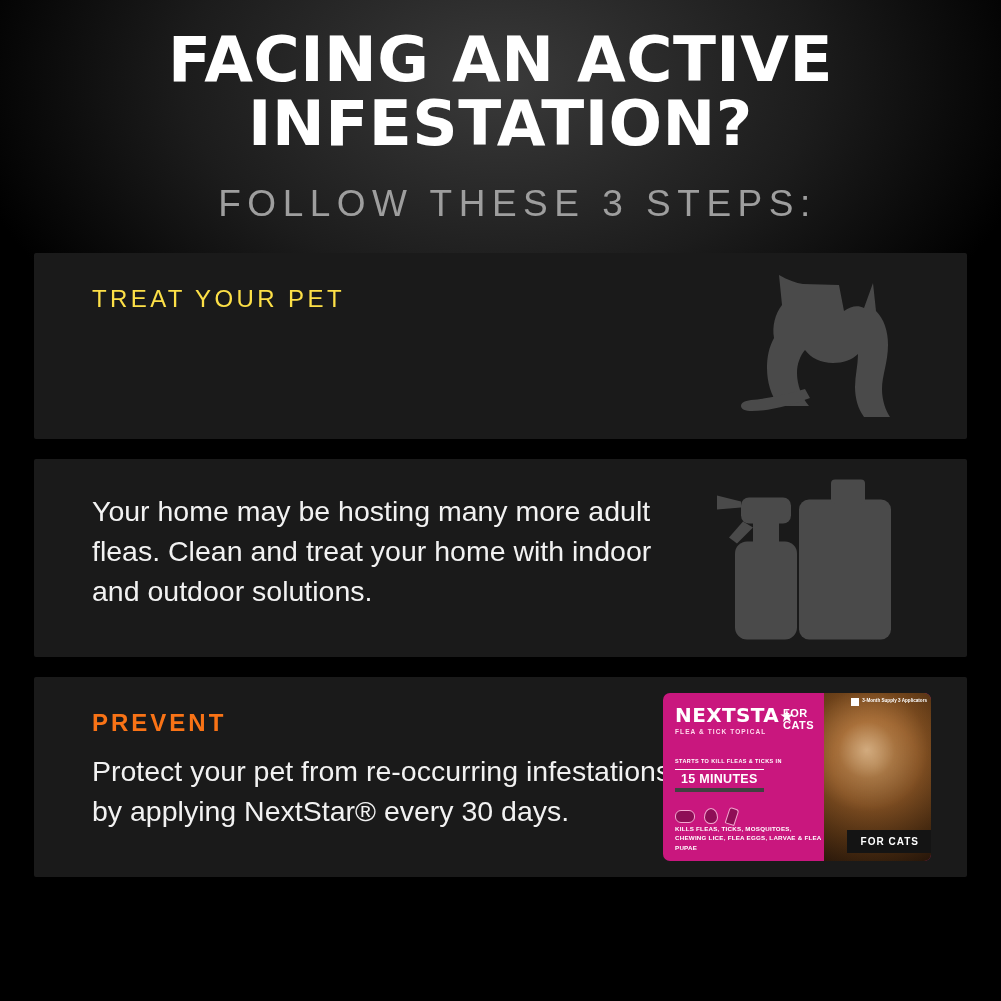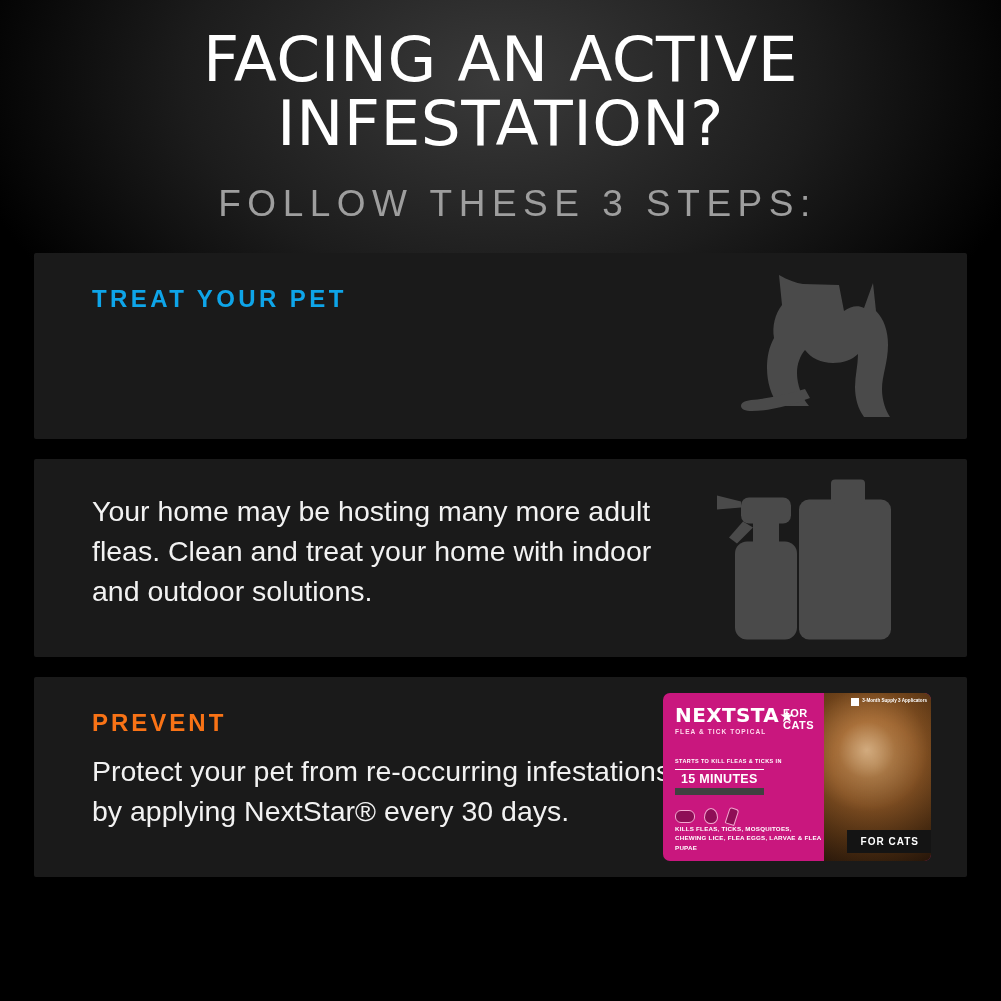--- a/index.html
+++ b/index.html
@@ -19,21 +19,21 @@
   }
 
   
   .header {
     padding-top: 28px;
     text-align: center;
   }
   .headline {
     color: #ffffff;
     font-family: "DejaVu Sans", sans-serif;
-    font-weight: normal;
+    font-weight: bold;
     font-size: 63px;
     line-height: 1.02;
     letter-spacing: 0.5px;
     margin: 0 auto;
     max-width: 860px;
     text-transform: uppercase;
   }
   .subhead {
     color: #9e9e9e;
     font-family: "Liberation Sans", sans-serif;
@@ -66,24 +66,24 @@
     box-sizing: border-box;
   }
   .card-1 .card-inner { min-height: 186px; }
   .card-2 .card-inner { min-height: 198px; }
   .card-3 .card-inner { min-height: 200px; }
 
   .kicker {
     font-family: "Liberation Sans", sans-serif;
     font-size: 24px;
     letter-spacing: 3.4px;
-    color: #0ea5e9;
+    color: #fde047;
     text-transform: uppercase;
     margin: 0 0 14px 0;
-    font-weight: bold;
+    font-weight: normal;
   }
   .kicker.accent { color: #f97316; font-weight: bold; letter-spacing: 3px; }
 
   .body-text {
     font-family: "Liberation Sans", sans-serif;
     font-size: 28.5px;
     line-height: 1.42;
     color: #f2f2f2;
     margin: 0;
     max-width: 610px;
@@ -152,21 +152,21 @@
     line-height: 1.5;
     font-weight: bold;
   }
   .prod-minutes {
     display: inline-block;
     margin-top: 4px;
     color: #ffffff;
     font-size: 12.5px;
     font-weight: bold;
     border-top: 1px solid #ffffff;
-    border-bottom: 7px solid #404040;
+    border-bottom: 4px solid #404040;
     padding: 2px 6px;
     letter-spacing: 0.3px;
   }
   .prod-claims {
     position: absolute;
     left: 12px;
     bottom: 8px;
     color: #ffffff;
     font-size: 6.2px;
     font-weight: bold;

